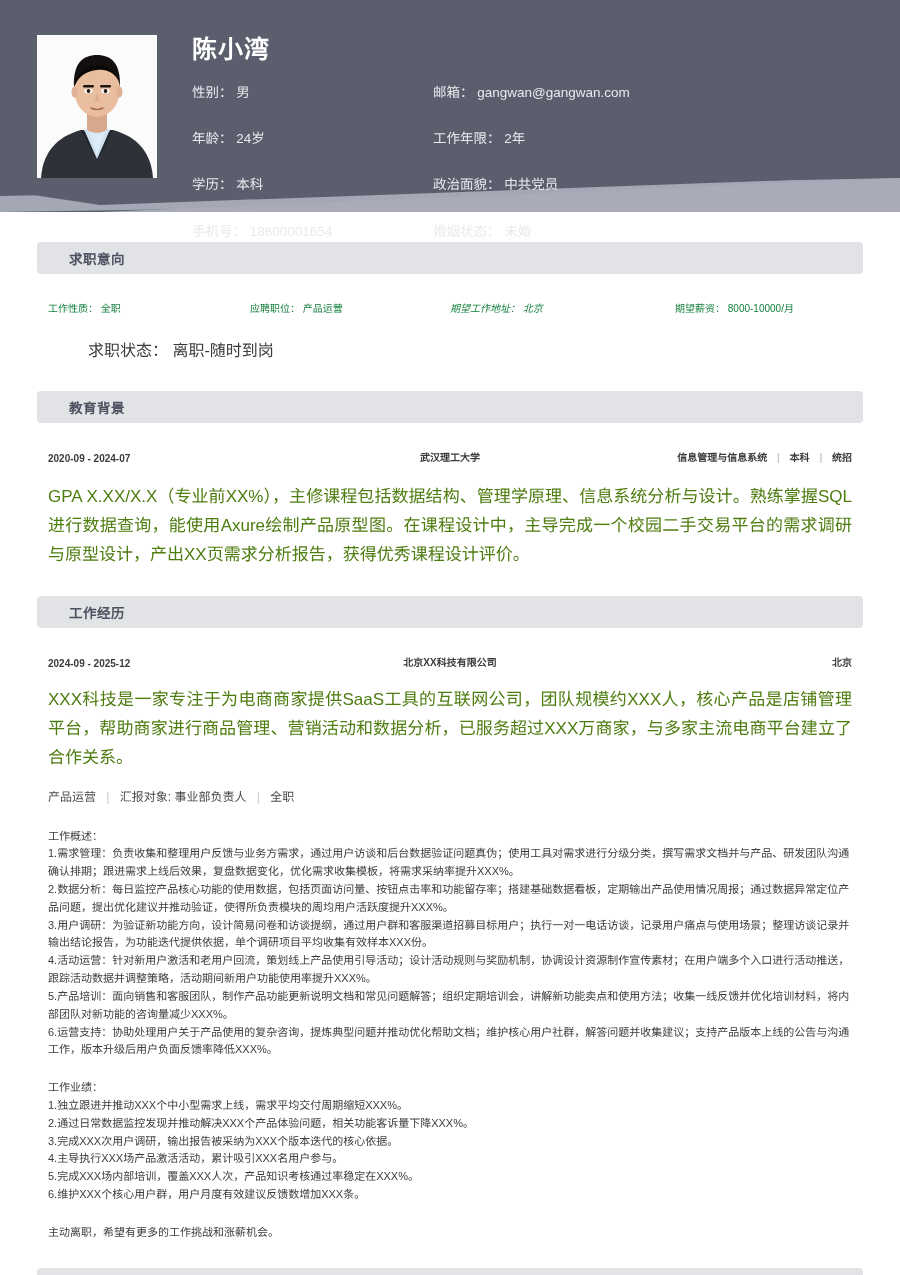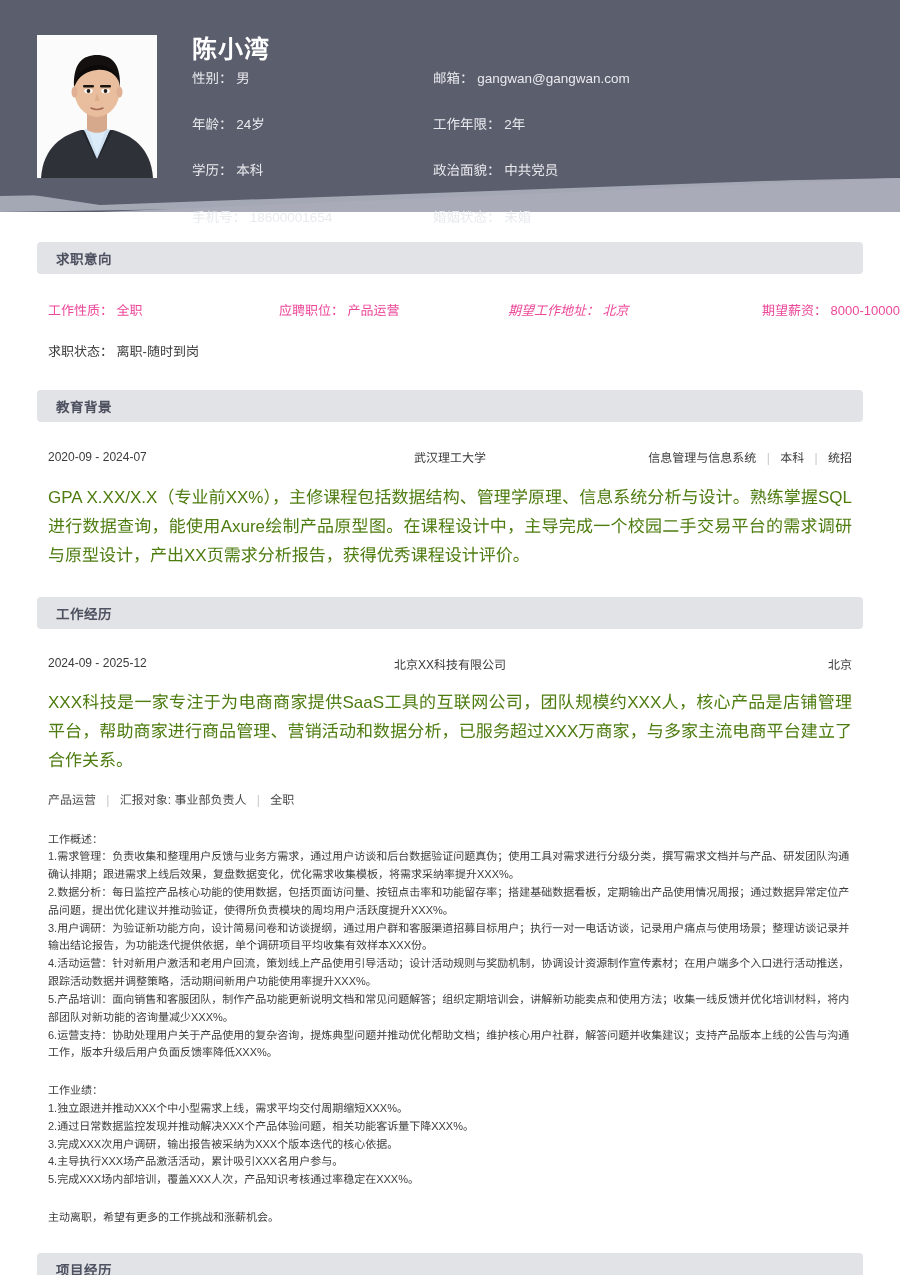--- a/index.html
+++ b/index.html
@@ -53,56 +53,57 @@
   .head-main {
     margin-left: 35px;
     padding-top: 2px;
   }
   .name {
     font-size: 25px;
     font-weight: bold;
     color: #ffffff;
     letter-spacing: 1px;
     line-height: 1;
-    margin-bottom: 8px;
+    margin-bottom: 22px;
   }
   .head-grid {
     display: grid;
     grid-template-columns: 241px auto;
     row-gap: 28px;
     font-size: 13.5px;
     color: #e9eaee;
   }
   .head-grid div { line-height: 1.35; white-space: nowrap; }
 
   
   .sec-bar {
     margin: 0 37px;
     height: 32px;
     background: #e2e3e6;
     border-radius: 4px;
     display: flex;
     align-items: center;
-    padding-left: 19px;
+    padding-left: 32px;
     box-sizing: border-box;
   }
   .sec-bar .sec-title {
     font-size: 13.5px;
     font-weight: bold;
     color: #4d5160;
     letter-spacing: 0.5px;
   }
 
   
   .block { padding: 0 48px; box-sizing: border-box; }
   .row3 {
     display: flex;
-    align-items: center;
-    font-size: 12px;
+    align-items: flex-end;
+    font-size: 10px;
     color: #3b3b3b;
+    font-weight: bold;
   }
   .row3 .c-left  { flex: 0 0 33%; text-align: left; }
   .row3 .c-mid   { flex: 0 0 34%; text-align: center; }
   .row3 .c-right { flex: 0 0 33%; text-align: right; }
 
   .meta-sep { color: #c6c8cc; padding: 0 7px; }
 
   .para {
     font-size: 17px;
     line-height: 1.72;
@@ -116,30 +117,29 @@
   }
   .pre {
     font-size: 11px;
     line-height: 1.62;
     color: #3d3d3d;
     white-space: pre-wrap;
     text-align: left;
   }
   .intent-grid {
     display: flex;
-    font-size: 13px;
-    color: #ec4899;
-    gap: 29px;
+    font-size: 10px;
+    color: #15803d;
   }
   .intent-grid .cell { white-space: nowrap; }
   .cell-a { flex: 0 0 202px; }
   .cell-b { flex: 0 0 200px; }
   .cell-c { flex: 0 0 225px; font-style: italic; }
   .cell-d { flex: 1 1 auto; }
-  .intent-second { font-size: 13px; color: #3b3b3b; }
+  .intent-second { font-size: 16px; color: #3b3b3b; margin-left: 40px; }
   .sp-16 { height: 16px; }
   .sp-18 { height: 18px; }
   .sp-20 { height: 20px; }
   .sp-22 { height: 22px; }
   .sp-26 { height: 26px; }
   .sp-30 { height: 30px; }
 </style>
 </head>
 <body>
 
@@ -274,20 +274,21 @@
     <div class="pre">6.运营支持：协助处理用户关于产品使用的复杂咨询，提炼典型问题并推动优化帮助文档；维护核心用户社群，解答问题并收集建议；支持产品版本上线的公告与沟通工作，版本升级后用户负面反馈率降低XXX%。</div>
 
     <div class="sp-20"></div>
 
     <div class="pre">工作业绩：</div>
     <div class="pre">1.独立跟进并推动XXX个中小型需求上线，需求平均交付周期缩短XXX%。</div>
     <div class="pre">2.通过日常数据监控发现并推动解决XXX个产品体验问题，相关功能客诉量下降XXX%。</div>
     <div class="pre">3.完成XXX次用户调研，输出报告被采纳为XXX个版本迭代的核心依据。</div>
     <div class="pre">4.主导执行XXX场产品激活活动，累计吸引XXX名用户参与。</div>
     <div class="pre">5.完成XXX场内部培训，覆盖XXX人次，产品知识考核通过率稳定在XXX%。</div>
+    <div class="pre">6.维护XXX个核心用户群，用户月度有效建议反馈数增加XXX条。</div>
 
     <div class="sp-20"></div>
     <div class="pre">主动离职，希望有更多的工作挑战和涨薪机会。</div>
   </div>
 
   <div class="sp-26"></div>
   <div class="sec-bar">
     <span class="sec-title">项目经历</span>
   </div>
   <div class="sp-26"></div>

